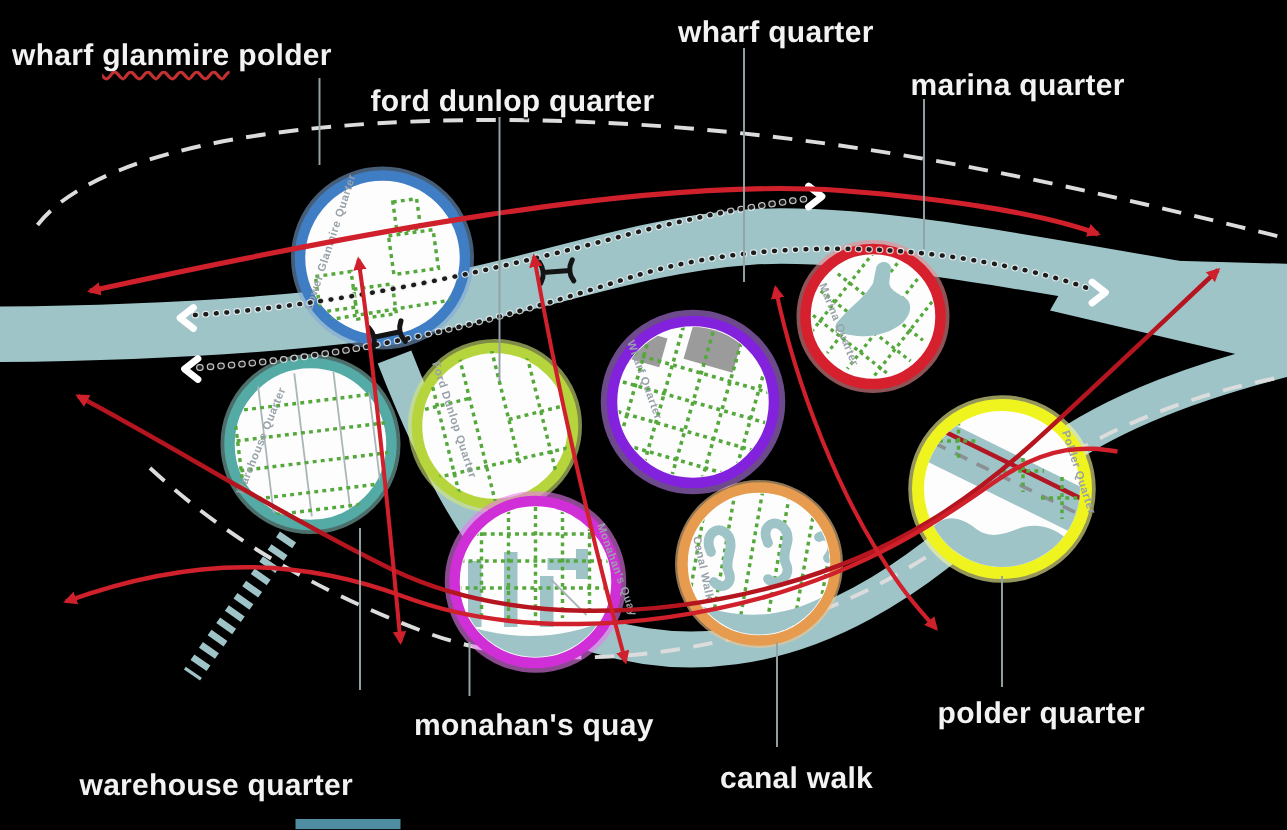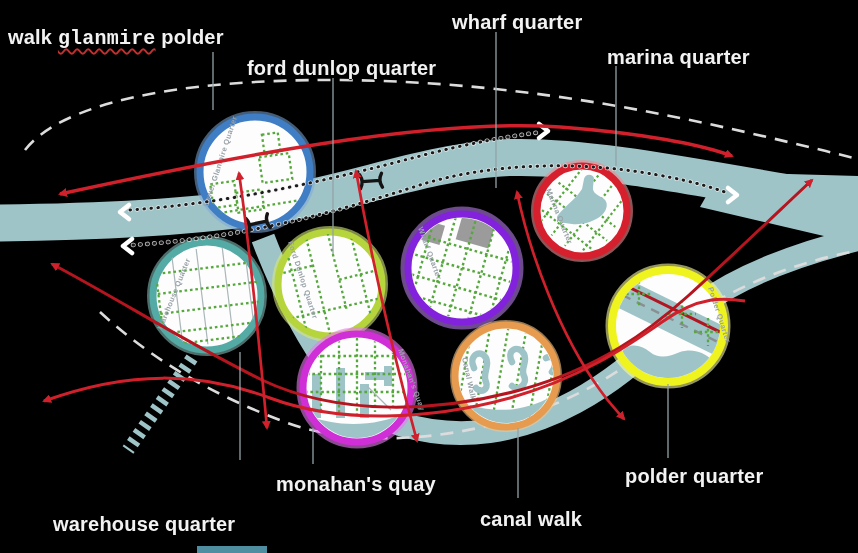--- a/index.html
+++ b/index.html
@@ -9,21 +9,20 @@
   }
   #map-svg{position:absolute;left:0;top:0;}
   .qlabel{
     position:absolute;color:#f2f2f2;font-weight:bold;font-size:20px;
     letter-spacing:.2px;white-space:nowrap;text-shadow:0 1px 1px #000;
   }
   .squiggle{
     text-decoration:underline;text-decoration-style:wavy;
     text-decoration-color:#c43030;text-decoration-thickness:2px;
     text-underline-offset:4px;
-    font-family:Liberation Mono, monospace;
   }
   #lbl-lower-glanmire{left:8px;top:26px;}
   #lbl-ford-dunlop{left:247px;top:57px;}
   #lbl-wharf{left:452px;top:11px;}
   #lbl-marina{left:607px;top:46px;}
   #lbl-monahans{left:276px;top:473px;}
   #lbl-warehouse{left:53px;top:513px;}
   #lbl-canal{left:480px;top:508px;}
   #lbl-polder{left:625px;top:465px;}
   .inner-label{fill:#98a2a8;font-size:7.5px;font-weight:bold;letter-spacing:.4px;}
@@ -292,21 +291,21 @@
     <line x1="616" y1="66" x2="616" y2="166"></line>
     <line x1="313" y1="428" x2="313" y2="464"></line>
     <line x1="240" y1="352" x2="240" y2="460"></line>
     <line x1="518" y1="428" x2="518" y2="498"></line>
     <line x1="668" y1="384" x2="668" y2="458"></line>
   </g>
 
   <rect x="197" y="546" width="70" height="7" fill="#4e8ea0"></rect>
 </svg>
 
-<div class="qlabel" id="lbl-lower-glanmire"><span>walk </span><span class="squiggle">glanmire</span><span> polder</span></div>
+<div class="qlabel" id="lbl-lower-glanmire"><span>wharf </span><span class="squiggle">glanmire</span><span> polder</span></div>
 
 <div class="qlabel" id="lbl-ford-dunlop">ford dunlop quarter</div>
 <div class="qlabel" id="lbl-wharf">wharf quarter</div>
 <div class="qlabel" id="lbl-marina">marina quarter</div>
 <div class="qlabel" id="lbl-monahans">monahan's quay</div>
 <div class="qlabel" id="lbl-warehouse">warehouse quarter</div>
 <div class="qlabel" id="lbl-canal">canal walk</div>
 <div class="qlabel" id="lbl-polder">polder quarter</div>
 
 </div>

